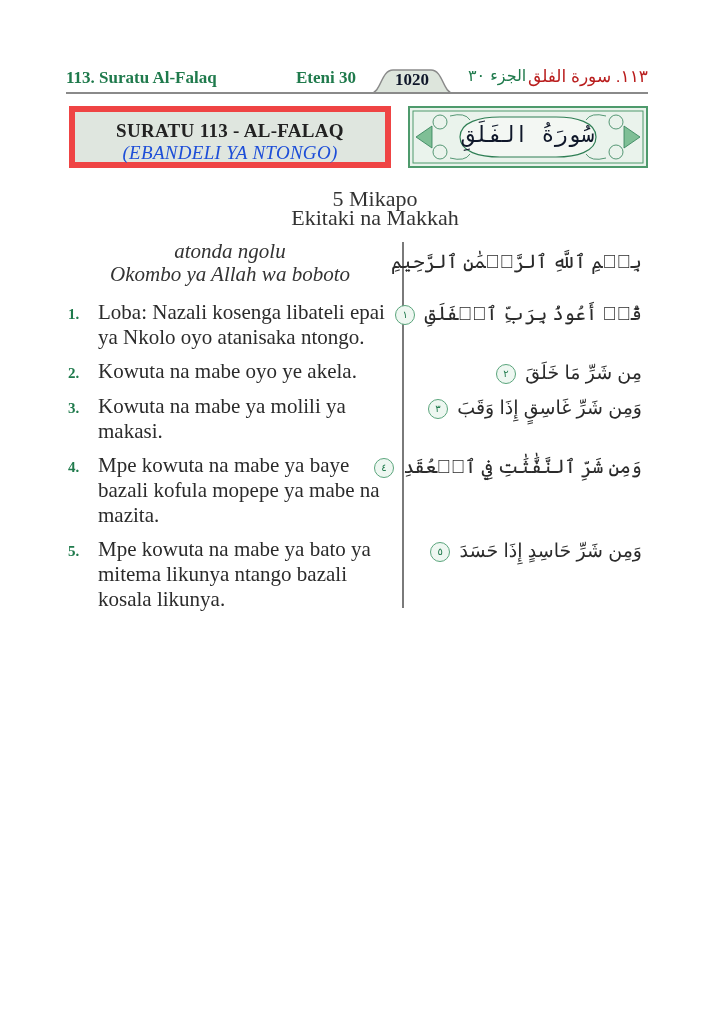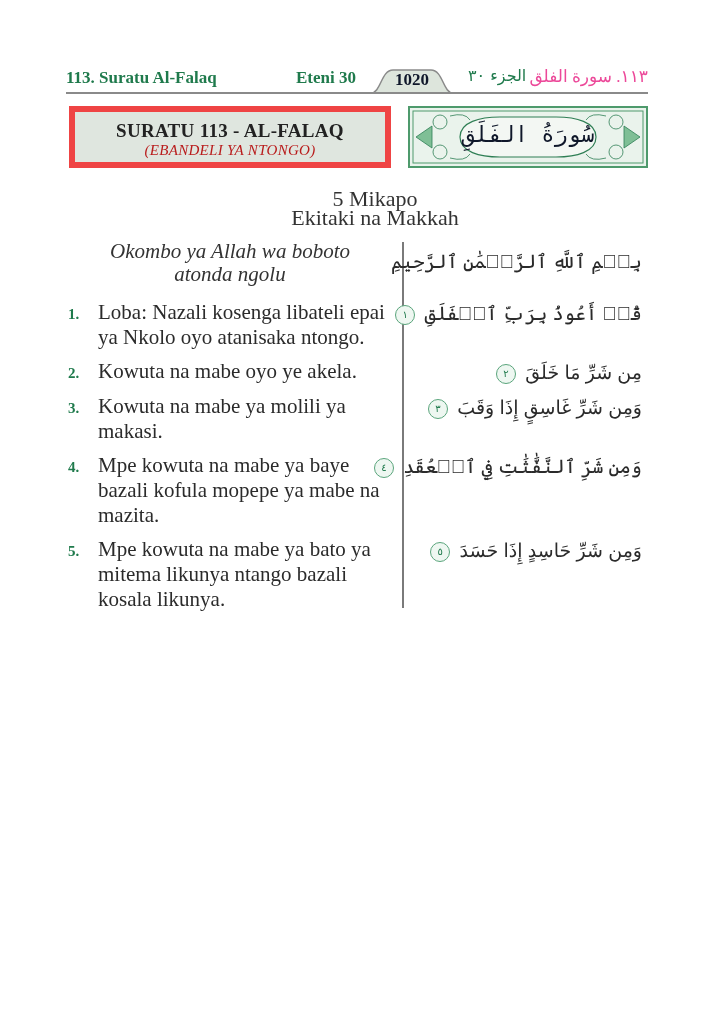--- a/index.html
+++ b/index.html
@@ -10,28 +10,28 @@
   .run-header { position: absolute; left: 66px; top: 64px; width: 582px; height: 30px; }
   .run-header .rule { position: absolute; left: 0; right: 0; top: 28px; height: 2px; background: #8a8a8a; }
   .rh-left { position: absolute; left: 0; top: 4px; font-size: 17px; font-weight: bold; color: #1f7a4c; }
   .rh-juz-lat { position: absolute; left: 230px; top: 4px; font-size: 17px; font-weight: bold; color: #1f7a4c; }
   .rh-tab { position: absolute; left: 305px; top: 0; width: 82px; height: 30px; }
   .rh-tab svg { position: absolute; left: 0; top: 0; }
   .rh-pagenum { position: absolute; left: 0; width: 82px; top: 6px; text-align: center;
                 font-size: 17px; font-weight: bold; color: #0f172a; }
   .rh-juz-ar { position: absolute; left: 402px; top: 2px; font-size: 16px; color: #1f7a4c; direction: rtl;
                font-family: "DejaVu Sans", sans-serif; }
-  .rh-surah-ar { position: absolute; right: 0; top: 2px; font-size: 17px; color: #ec4899; direction: rtl;
-                 font-family: Liberation Serif, serif; }
+  .rh-surah-ar { position: absolute; right: 0; top: 2px; font-size: 17px; color: #b91c1c; direction: rtl;
+                 font-family: Liberation Sans, sans-serif; }
 
   
   .title-box { position: absolute; left: 69px; top: 106px; width: 322px; height: 62px;
                background: #dfe6df; border: 6px solid #ef4444; box-sizing: border-box; text-align: center; }
   .title-main { font-size: 19px; font-weight: bold; margin-top: 8px; letter-spacing: 0.3px; color: #222; }
-  .title-sub { font-size: 15px; font-style: italic; margin-top: 0px; color: #b91c1c; letter-spacing: 0.3px; }
+  .title-sub { font-size: 19px; font-style: italic; margin-top: 0px; color: #1d4ed8; letter-spacing: 0.3px; }
 
   .frieze { position: absolute; left: 408px; top: 106px; width: 240px; height: 62px;
             border: 2px solid #4e9a6c; box-sizing: border-box; background: #eaf3ec; overflow: hidden; }
   .frieze svg { position: absolute; left: 0; top: 0; }
   .frieze-text { position: absolute; left: 0; right: 0; top: 14px; text-align: center; direction: rtl;
                  font-size: 22px; color: #0f172a; font-family: Liberation Mono, monospace; }
 
   
   .meta { position: absolute; left: 250px; width: 250px; text-align: center; font-size: 22px; color: #333; }
   .meta.count { top: 186px; }
@@ -94,22 +94,22 @@
   </svg>
   <div class="frieze-text">سُورَةُ الفَلَقِ</div>
 </div>
 
 <div class="meta count">5 Mikapo</div>
 <div class="meta origin">Ekitaki na Makkah</div>
 
 <div class="divider"></div>
 
 <div class="basmala-lat">
+  <div>atonda ngolu</div>
   <div>Okombo ya Allah wa boboto</div>
-  <div>atonda ngolu</div>
 </div>
 <div class="ar-line" style="top:250px;">بِسۡمِ ٱللَّهِ ٱلرَّحۡمَٰنِ ٱلرَّحِيمِ</div>
 
 <div class="verse-lat" style="top:300px;">
   <span class="num">1.</span>
   <span class="txt">Loba: Nazali kosenga libateli epai ya Nkolo oyo atanisaka ntongo.</span>
 </div>
 <div class="verse-lat" style="top:359px;">
   <span class="num">2.</span>
   <span class="txt">Kowuta na mabe oyo ye akela.</span>

